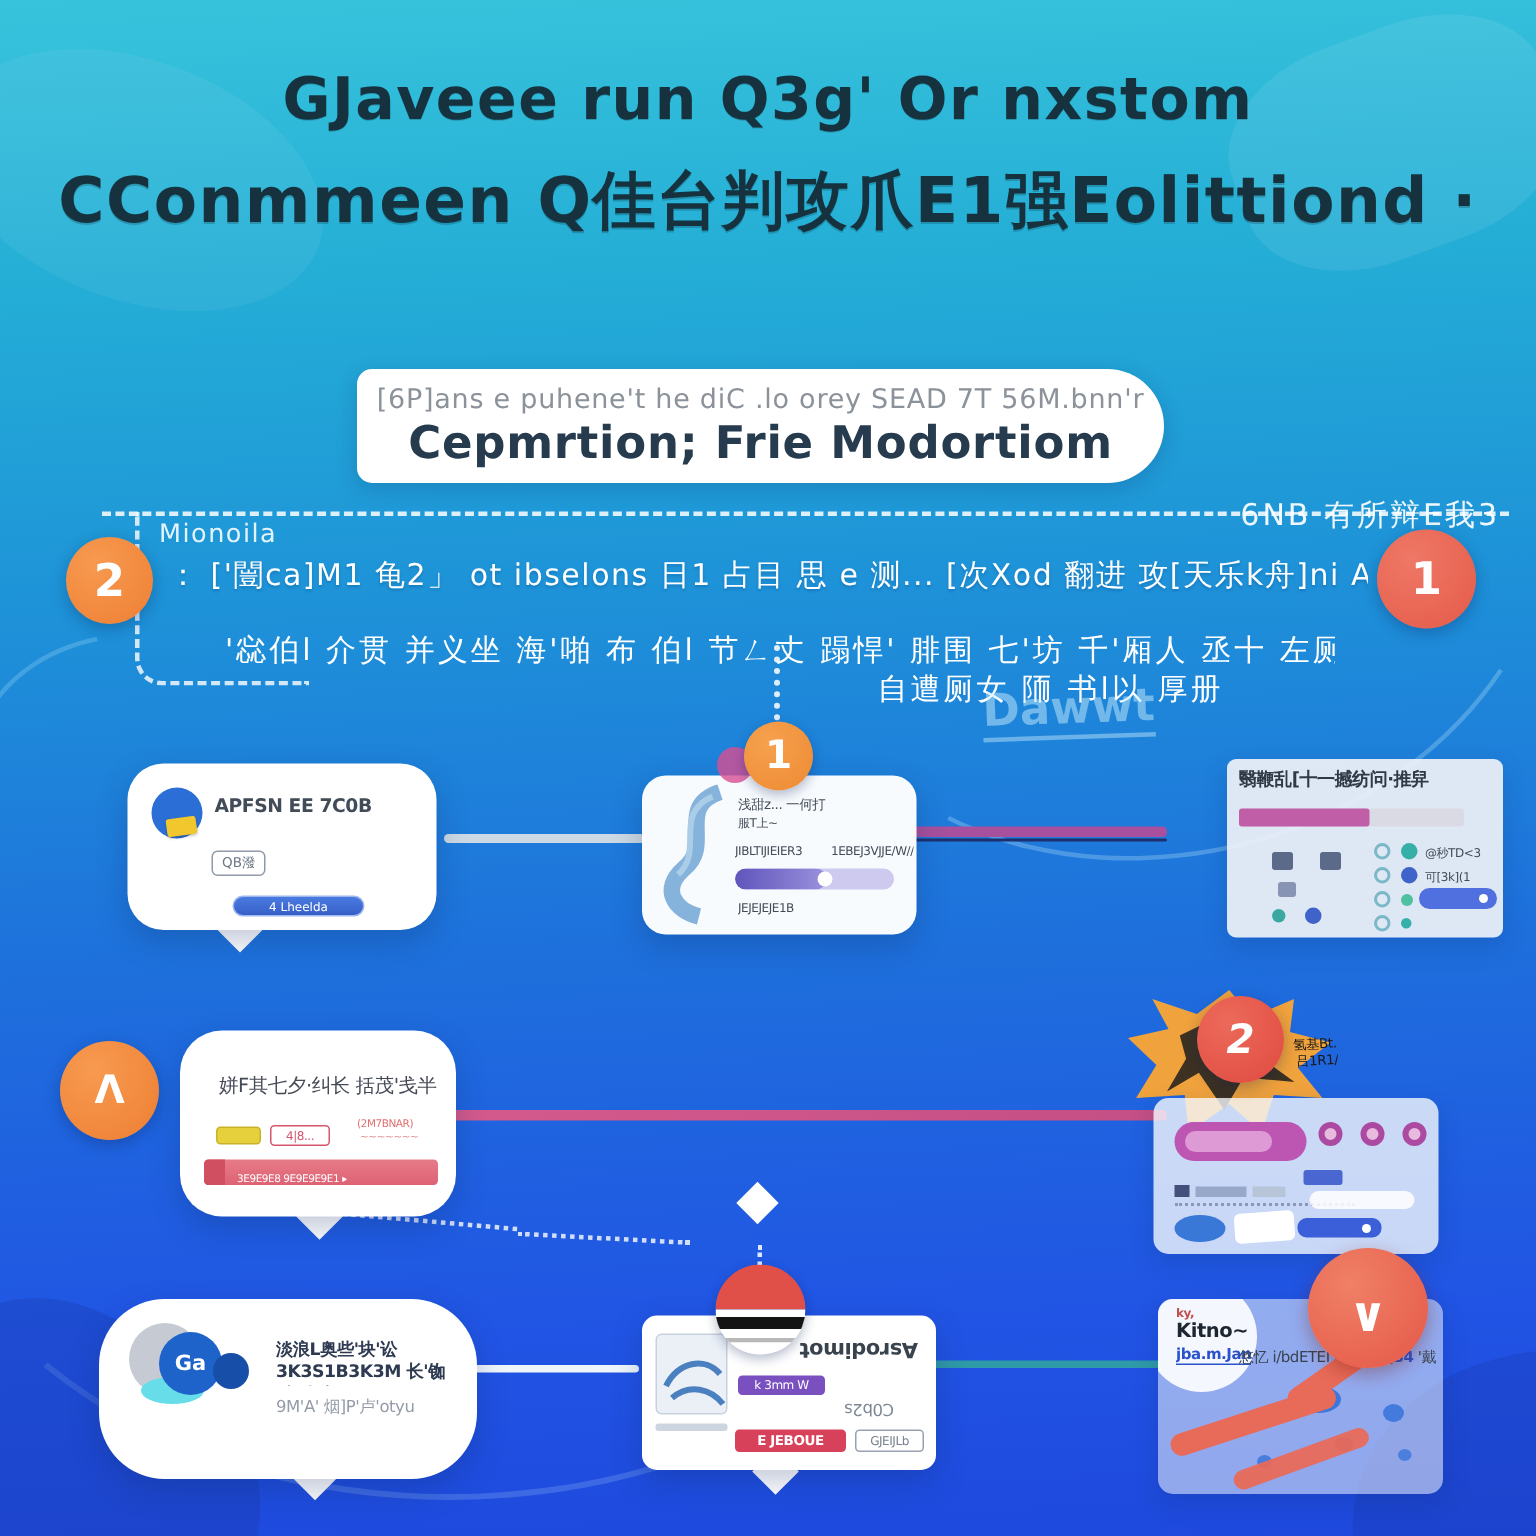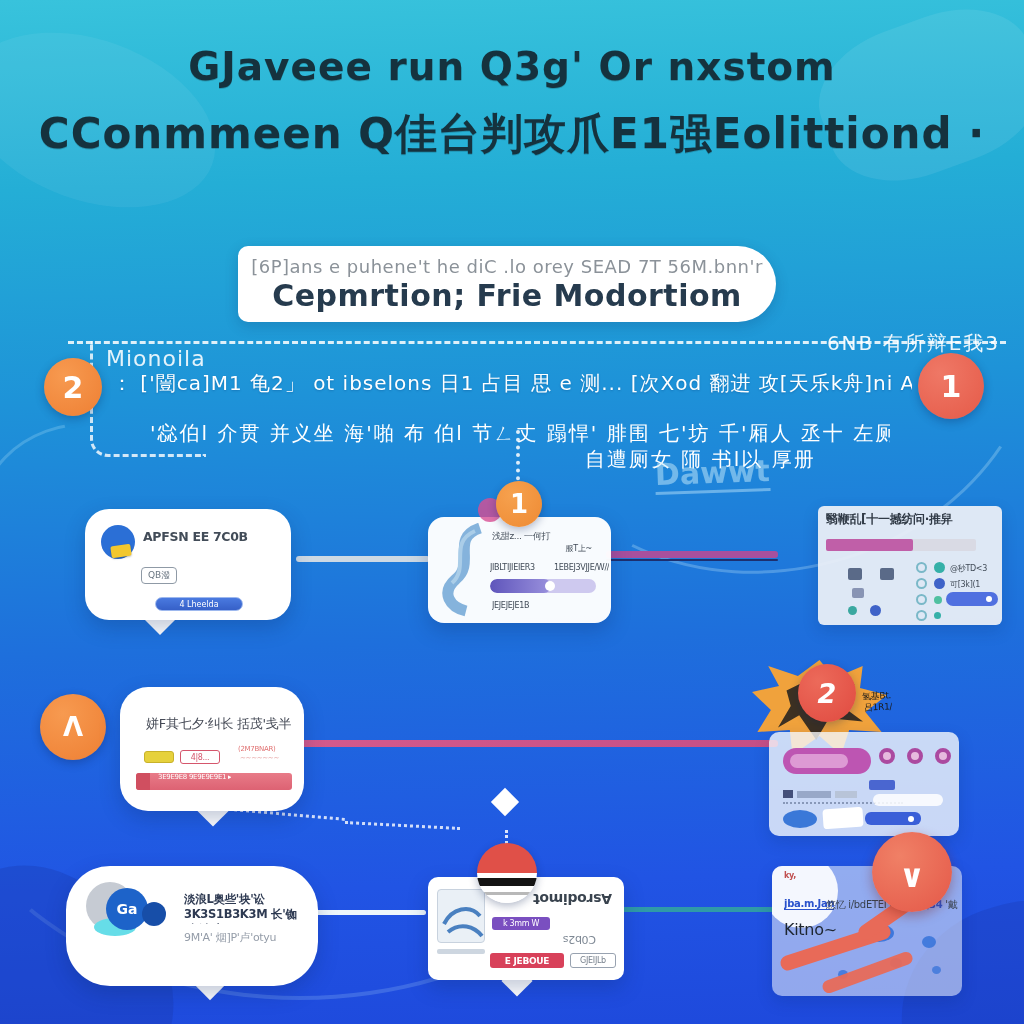--- a/index.html
+++ b/index.html
@@ -19,21 +19,21 @@
     display:flex;flex-direction:column;align-items:center;justify-content:center;gap:1px;}
   .banner .sub{font-size:18px;color:#8b9299;letter-spacing:.5px;white-space:nowrap;}
   .banner .head{font-size:30px;font-weight:800;color:#263b4e;letter-spacing:.5px;white-space:nowrap;}
   
   .dash-top{position:absolute;left:68px;top:341px;width:938px;border-top:3px dashed rgba(255,255,255,.85);}
   .dash-corner{position:absolute;left:90px;top:341px;width:116px;height:116px;
     border-left:3px dashed rgba(255,255,255,.8);border-bottom:3px dashed rgba(255,255,255,.8);
     border-bottom-left-radius:18px;}
   .dot-vert{position:absolute;border-left:4px dotted rgba(255,255,255,.85);}
   .dot-line{position:absolute;border-top:3px dotted rgba(255,255,255,.8);}
-  .co-label{position:absolute;left:106px;top:346px;font-size:22px;color:rgba(255,255,255,.88);letter-spacing:1px;}
+  .co-label{position:absolute;left:106px;top:346px;font-size:17px;color:rgba(255,255,255,.88);letter-spacing:1px;}
   .co-corner{position:absolute;left:700px;top:330px;width:300px;text-align:right;font-size:20px;
     color:rgba(255,255,255,.92);letter-spacing:2px;}
   .co-line1{position:absolute;left:112px;top:370px;width:800px;font-size:20px;color:#fff;
     letter-spacing:1px;white-space:nowrap;overflow:hidden;text-shadow:0 1px 2px rgba(0,60,120,.3);}
   .co-line2{position:absolute;left:150px;top:420px;width:740px;font-size:20px;color:#fff;letter-spacing:2px;
     white-space:nowrap;overflow:hidden;}
   .co-line3{position:absolute;left:585px;top:446px;width:300px;font-size:20px;color:#fff;letter-spacing:2px;}
   .watermark{position:absolute;left:655px;top:455px;font-size:30px;font-weight:700;
     color:rgba(200,236,252,.5);border-bottom:3px solid rgba(200,236,252,.45);transform:rotate(-2deg);}
   .step{position:absolute;color:#fff;font-weight:800;box-shadow:0 3px 10px rgba(10,30,80,.3);}
@@ -100,21 +100,21 @@
     <div class="abs tagbox" style="left:56px;top:58px;padding:1px 6px;border:1.5px solid #8f9aa6;font-size:9px;color:#6a7682;border-radius:4px;">QB潑</div>
     <div class="abs pillbtn" style="left:70px;top:88px;width:88px;height:14px;font-size:8px;background:linear-gradient(#4a7ae0,#3660c8);border:1px solid #9db8ee;">4 Lheelda</div>
   </div>
 
   <div class="card" style="left:428px;top:517px;width:183px;height:106px;border-radius:16px;background:rgba(255,255,255,.97);">
     <svg style="position:absolute;left:2px;top:6px;" width="60" height="94" viewBox="0 0 60 94">
       <path d="M50 5 C20 15, 46 40, 26 56 C10 70, 20 84, 36 88" stroke="#5f9bd0" stroke-width="11" fill="none" opacity=".75"></path>
       <path d="M45 8 C18 20, 40 44, 22 60" stroke="#aacde8" stroke-width="4" fill="none"></path>
     </svg>
     <div class="abs gtext tiny" style="left:64px;top:13px;width:112px;font-size:9px;">浅甜z... 一何打</div>
-    <div class="abs gtext tiny" style="left:64px;top:26px;width:100px;font-size:8px;text-align:right;">服T上~</div>
+    <div class="abs gtext tiny" style="left:64px;top:26px;width:100px;font-size:8px;">服T上~</div>
     <div class="abs gtext tiny" style="left:62px;top:46px;width:60px;font-size:8px;">JIBLTIJIEIER3</div>
     <div class="abs gtext tiny" style="left:126px;top:46px;width:55px;font-size:8px;">1EBEJ3VJJE/W//</div>
     <div class="abs" style="left:62px;top:62px;width:106px;height:14px;border-radius:7px;background:#cec9ef;overflow:hidden;">
       <div style="position:absolute;left:0;top:0;width:58%;height:100%;background:linear-gradient(90deg,#5f55bb,#9a91dd);border-radius:7px;"></div>
       <div class="circle" style="position:absolute;left:52%;top:2px;width:10px;height:10px;background:#fff;"></div>
     </div>
     <div class="abs gtext tiny" style="left:64px;top:84px;width:80px;font-size:8px;">JEJEJEJE1B</div>
   </div>
   <div class="circle abs flexc" style="left:496px;top:481px;width:46px;height:46px;background:radial-gradient(circle at 35% 30%,#f6a14e,#ee8a33);color:#fff;font-size:26px;font-weight:800;z-index:3;box-shadow:0 3px 8px rgba(10,30,80,.3);">1</div>
   <div class="circle abs" style="left:478px;top:498px;width:24px;height:24px;background:#d84f94;opacity:.8;z-index:2;"></div>
@@ -146,21 +146,21 @@
 
   <div class="step circle flexc" style="left:40px;top:694px;width:66px;height:66px;font-size:26px;background:radial-gradient(circle at 35% 30%,#f79a50,#ee7f33);">Λ</div>
 
   <div class="tail" style="left:202px;top:800px;width:22px;height:22px;"></div>
   <div class="card" style="left:120px;top:687px;width:184px;height:124px;border-radius:28px;">
     <div class="abs gtext tiny" style="left:26px;top:28px;width:150px;font-size:13px;color:#454a56;">姘F其七夕·纠长 括茂'戋半</div>
     <div class="abs" style="left:24px;top:64px;width:30px;height:12px;background:#e6d13c;border:1px solid #c8b22a;border-radius:3px;"></div>
     <div class="abs tagbox tiny" style="left:60px;top:63px;width:40px;height:14px;border:1.5px solid #d5566c;color:#d5566c;font-size:8px;">4|8...</div>
     <div class="abs tiny" style="left:118px;top:58px;width:60px;font-size:7px;color:#e07070;">(2M7BNAR)</div>
     <div class="abs tiny" style="left:120px;top:67px;width:58px;font-size:7px;color:#e09090;">~~~~~~~</div>
-    <div class="abs" style="left:16px;top:86px;width:156px;height:17px;border-radius:3px;background:linear-gradient(#e87b88,#dd6273);display:flex;align-items:flex-start;">
+    <div class="abs" style="left:16px;top:86px;width:156px;height:17px;border-radius:3px;background:linear-gradient(#e87b88,#dd6273);display:flex;align-items:flex-end;">
       <span style="display:block;width:14px;height:100%;background:#d04f60;border-radius:3px 0 0 3px;"></span>
       <span class="tiny" style="color:#fff;font-size:7px;margin-left:8px;">3E9E9E8 9E9E9E9E1  ▸</span>
     </div>
   </div>
 
   <div class="tail" style="left:495px;top:792px;width:20px;height:20px;"></div>
 
   <div class="abs" style="left:752px;top:660px;width:135px;height:100px;background:#f0a23c;z-index:2;
        clip-path:polygon(50% 0,61% 18%,82% 6%,80% 28%,100% 35%,84% 52%,96% 72%,72% 70%,66% 95%,50% 76%,30% 95%,28% 70%,4% 72%,14% 50%,0 32%,20% 26%,12% 6%,34% 16%);"></div>
   <div class="abs" style="left:778px;top:678px;width:85px;height:62px;background:#1d1d1d;opacity:.85;z-index:2;
@@ -217,21 +217,21 @@
     <div class="abs tiny" style="left:64px;top:14px;width:120px;font-size:14px;font-weight:700;color:#39434e;transform:rotate(180deg);">Asrodimot</div>
     <div class="abs tagbox tiny" style="left:64px;top:40px;width:58px;height:13px;background:#7a4fc0;color:#fff;font-size:8px;text-align:right;">k 3mm W</div>
     <div class="abs tiny" style="left:108px;top:56px;width:60px;font-size:11px;color:#7e8894;transform:rotate(180deg);">C0b2s</div>
     <div class="abs tagbox tiny" style="left:62px;top:76px;width:74px;height:15px;background:#d8415a;color:#fff;font-size:9px;font-weight:700;">E JEBOUE</div>
     <div class="abs tagbox tiny" style="left:142px;top:76px;width:46px;height:15px;border:1.5px solid #98a2b0;color:#78828e;font-size:8px;text-align:right;">GJEIJLb</div>
   </div>
 
   <div class="panel" style="left:772px;top:866px;width:190px;height:130px;background:rgba(240,244,250,.55);overflow:hidden;">
     <div class="circle abs" style="left:-8px;top:-12px;width:74px;height:74px;background:rgba(255,255,255,.9);"></div>
     <div class="abs tiny" style="left:12px;top:5px;font-size:8px;color:#c05050;font-weight:700;">ky,</div>
-    <div class="abs tiny" style="left:12px;top:14px;font-size:16px;font-weight:400;color:#1e2630;margin-top:40px;">Kitno~</div>
+    <div class="abs tiny" style="left:12px;top:14px;font-size:13px;font-weight:700;color:#1e2630;">Kitno~</div>
     <div class="abs tiny" style="left:12px;top:32px;font-size:10px;font-weight:700;color:#2a52cc;border-bottom:1.5px solid #2a52cc;">jba.m.Jan</div>
     <div class="abs tiny" style="left:54px;top:32px;width:132px;font-size:10px;color:#39424e;">
       <span>悠忆 i/bdETEI ELL U </span><span style="color:#2a52cc;font-weight:700;">戍B4</span><span> '戴)厘[o</span>
     </div>
     <div class="circle abs" style="left:92px;top:58px;width:30px;height:18px;background:#2f6fd8;opacity:.85;border-radius:50%;"></div>
     <div class="circle abs" style="left:150px;top:70px;width:14px;height:12px;background:#2f6fd8;opacity:.8;"></div>
     <div class="circle abs" style="left:118px;top:92px;width:12px;height:10px;background:#2f6fd8;opacity:.8;"></div>
     <div class="circle abs" style="left:66px;top:104px;width:10px;height:9px;background:#2f6fd8;opacity:.75;"></div>
     <div class="circle abs" style="left:160px;top:100px;width:9px;height:8px;background:#2f6fd8;opacity:.7;"></div>
   </div>

